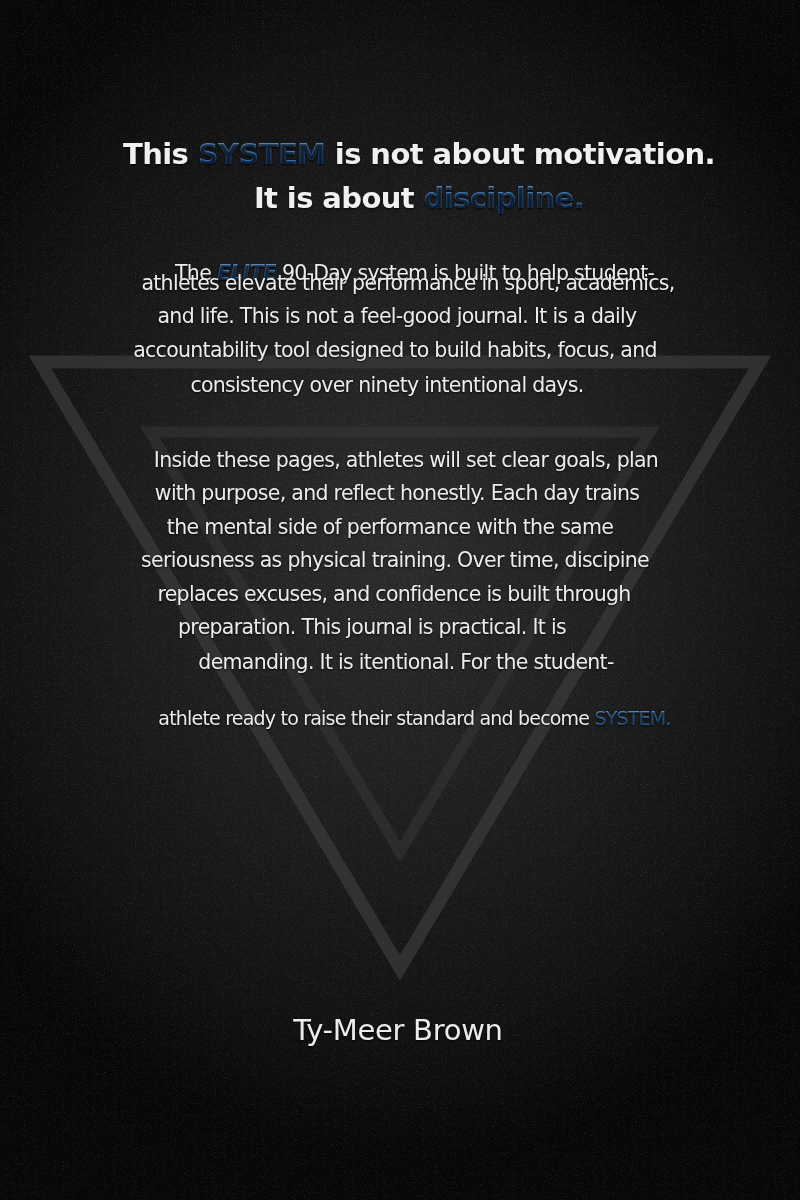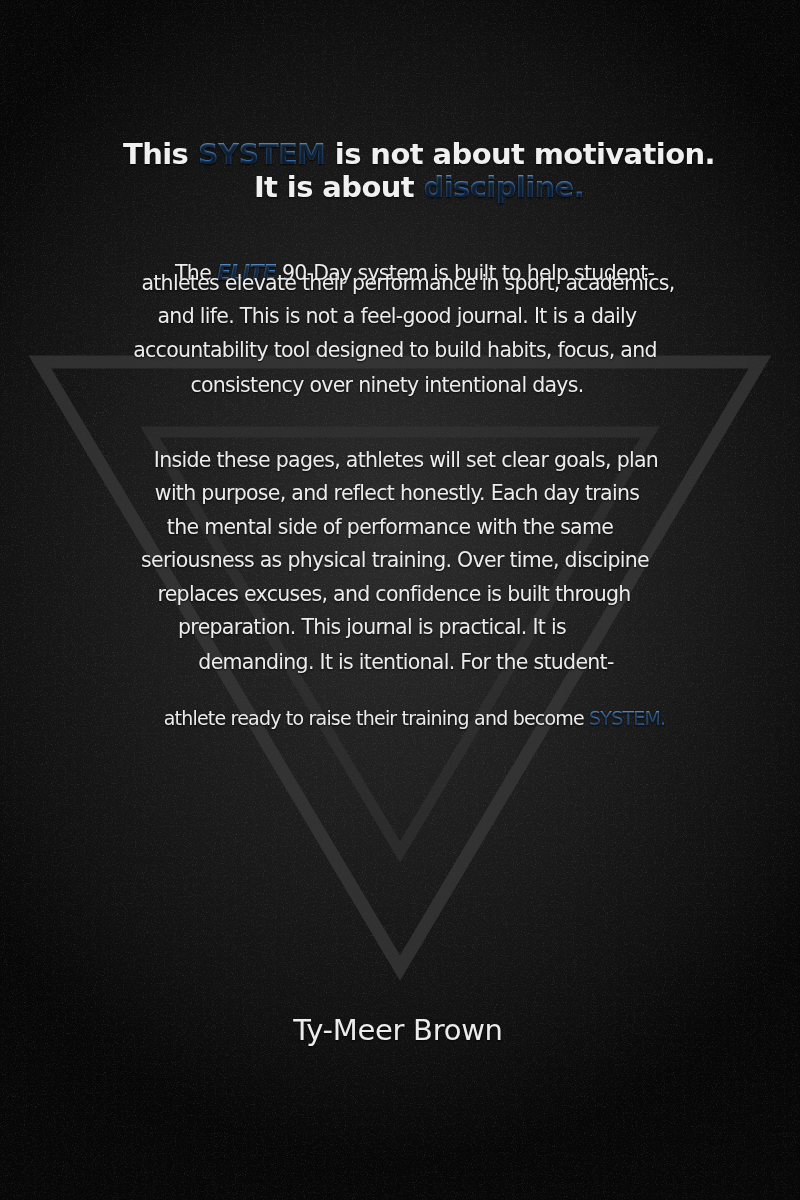--- a/index.html
+++ b/index.html
@@ -84,38 +84,38 @@
   </svg>
 
   <svg class="triangle" width="800" height="1200" xmlns="http://www.w3.org/2000/svg">
     <polygon points="40,362 760,362 400,968" fill="none" stroke="#3a3a3a" stroke-width="13" stroke-linejoin="miter" opacity="0.75"></polygon>
     <polygon points="150,432 650,432 400,852" fill="none" stroke="#353535" stroke-width="11" stroke-linejoin="miter" opacity="0.6"></polygon>
   </svg>
 
   <div class="line heading" style="top:103px;">
     <span>This </span><span class="accent">SYSTEM</span><span> is not about motivation.</span>
   </div>
-  <div class="line heading" style="top:136px;">
+  <div class="line heading" style="top:147px;">
     <span>It is about </span><span class="accent">discipline.</span>
   </div>
 
   <div class="line body-line" style="top:237px; left:3px;">
     <span>The </span><span class="accent" style="font-weight:bold;font-style:italic;">ELITE</span><span> 90-Day system is built to help student-</span>
   </div>
   <div class="line body-line" style="top:271px; left:8px;">athletes elevate their performance in sport, academics,</div>
   <div class="line body-line" style="top:304px; left:-3px;">and life. This is not a feel-good journal. It is a daily</div>
   <div class="line body-line" style="top:338px; left:-5px;">accountability tool designed to build habits, focus, and</div>
   <div class="line body-line" style="top:373px; left:-13px;">consistency over ninety intentional days.</div>
 
   <div class="line body-line" style="top:448px; left:6px;">Inside these pages, athletes will set clear goals, plan</div>
   <div class="line body-line" style="top:481px; left:-3px;">with purpose, and reflect honestly. Each day trains</div>
   <div class="line body-line" style="top:515px; left:-10px;">the mental side of performance with the same</div>
   <div class="line body-line" style="top:548px; left:-5px;">seriousness as physical training. Over time, discipine</div>
   <div class="line body-line" style="top:582px; left:-6px;">replaces excuses, and confidence is built through</div>
   <div class="line body-line" style="top:615px; left:-28px;">preparation. This journal is practical. It is</div>
   <div class="line body-line" style="top:650px; left:6px;">demanding. It is itentional. For the student-</div>
   <div class="line body-line small" style="top:685px; left:4px;">
-    <span>athlete ready to raise their training and become </span><span class="accent">SYSTEM.</span>
+    <span>athlete ready to raise their standard and become </span><span class="accent">SYSTEM.</span>
   </div>
 
   <div class="line author" style="top:1013px; left:-2px;">Ty-Meer Brown</div>
 
 </div>
 
 </body></html>

